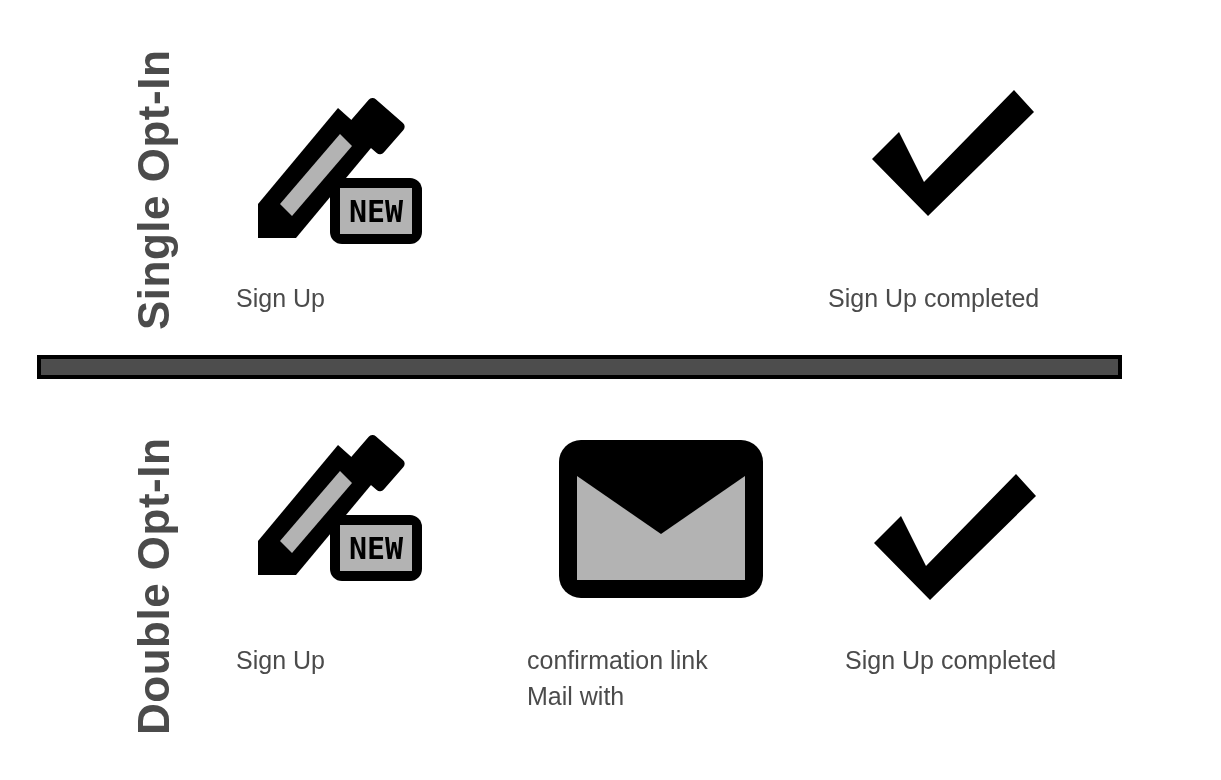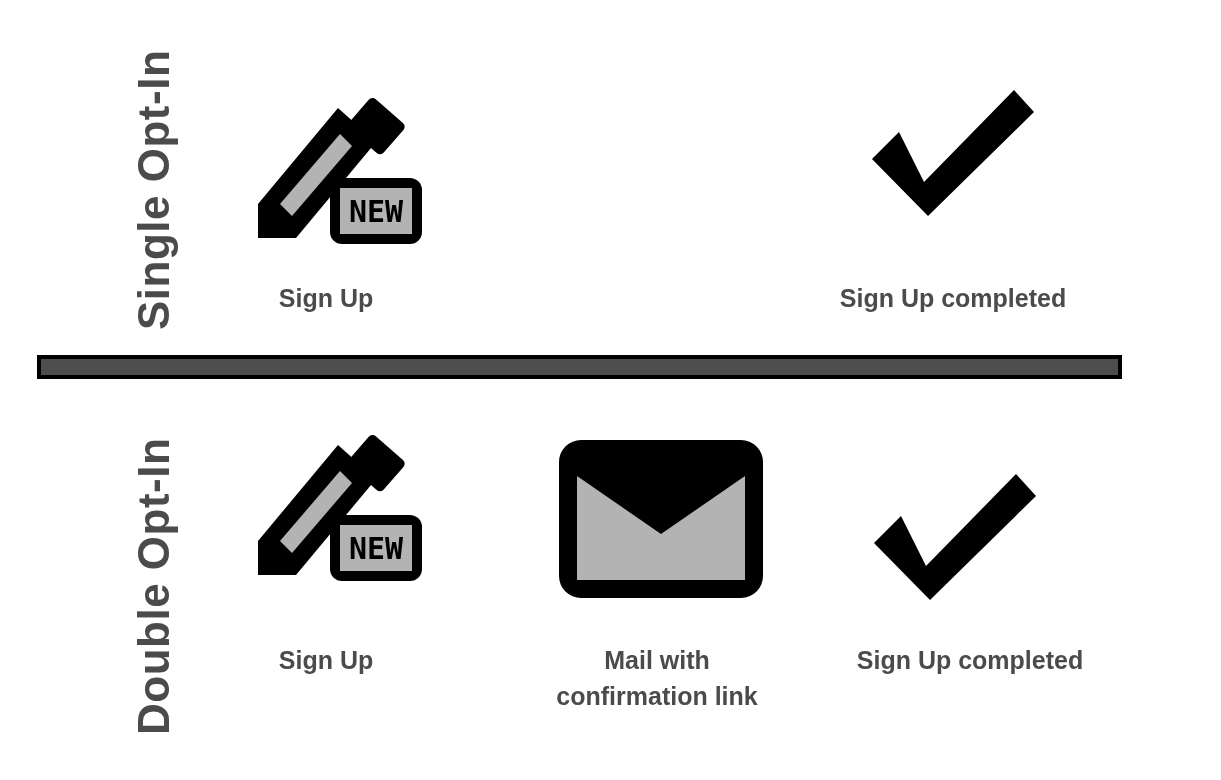--- a/index.html
+++ b/index.html
@@ -30,23 +30,23 @@
     letter-spacing: 0.5px;
     color: #4b4b4b;
     line-height: 1;
   }
   .row-label-single { left: 132px; top: 330px; }
   .row-label-double { left: 132px; top: 735px; }
 
   
   .caption {
     position: absolute;
-    text-align: center;
+    text-align: left;
     font-family: "Liberation Sans", sans-serif;
-    font-weight: bold;
+    font-weight: normal;
     font-size: 25px;
     color: #4b4b4b;
     line-height: 1.45;
   }
 
   
   .divider {
     position: absolute;
     left: 37px;
     top: 355px;
@@ -138,22 +138,22 @@
 
       <rect x="2" y="2" width="204" height="158" rx="22" ry="22" fill="#000000"></rect>
 
       <rect x="20" y="20" width="168" height="122" fill="#b3b3b3"></rect>
 
       <polygon points="20,20 188,20 188,38 104,96 20,38" fill="#000000"></polygon>
     </svg>
   </div>
 
   <div class="caption" style="left:527px; top:642px; width:260px;">
+    <div>confirmation link</div>
     <div>Mail with</div>
-    <div>confirmation link</div>
   </div>
 
   <div class="icon-box" style="left:870px; top:472px; width:170px; height:132px;">
     <svg width="170" height="132" viewBox="0 0 170 132" xmlns="http://www.w3.org/2000/svg">
       <polygon points="4,71 31,44 56,94 146,2 166,24 60,128" fill="#000000"></polygon>
     </svg>
   </div>
 
   <div class="caption" style="left:845px; top:642px; width:250px;">
     <div>Sign Up completed</div>

